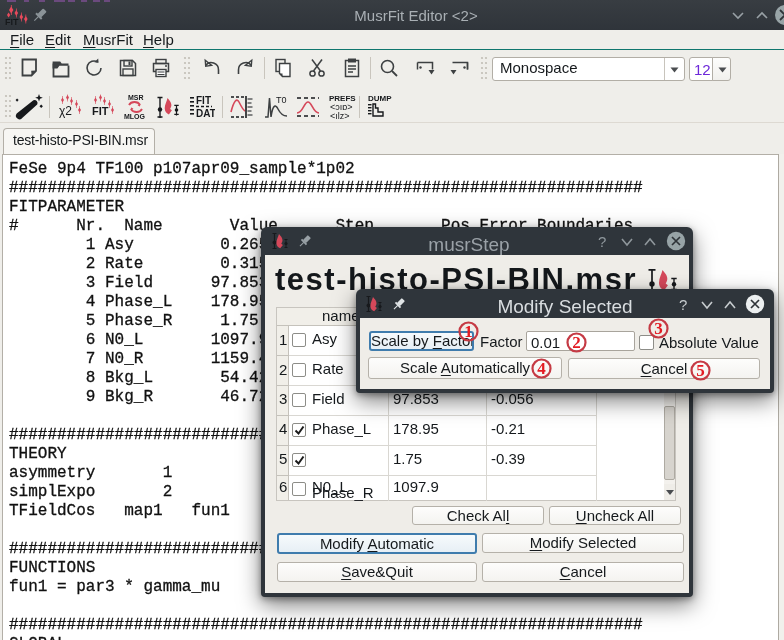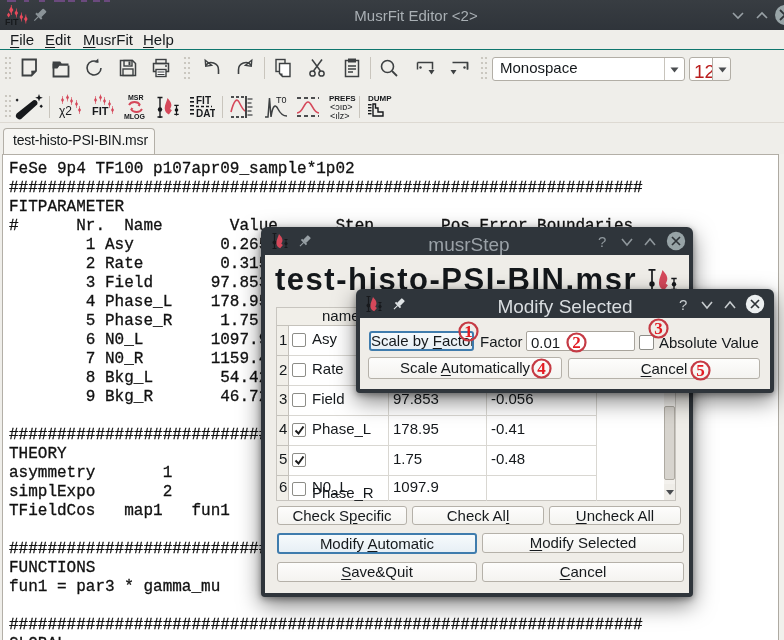--- a/index.html
+++ b/index.html
@@ -213,21 +213,21 @@
 
   <div class="abs" style="left:492px;top:57px;width:193px;height:24px;background:#fff;border:1px solid #b2aea6;border-radius:3px;box-sizing:border-box;">
     <span style="position:absolute;left:7px;top:1px;font-size:15px;color:#15191c;">Monospace</span>
     <div style="position:absolute;right:19px;top:0;width:1px;height:22px;background:#c8c4bc;"></div>
     <svg style="position:absolute;right:4px;top:8px;" width="11" height="8">
         <path d="M1.5 1.5 h8 l-4 5 z" fill="#4a4d50"></path>
       </svg>
   </div>
 
   <div class="abs" style="left:689px;top:57px;width:24px;height:24px;background:#fff;border:1px solid #b2aea6;border-radius:3px 0 0 3px;box-sizing:border-box;">
-    <span style="position:absolute;left:4px;top:3px;font-size:19px;color:#b91c1c;">12</span>
+    <span style="position:absolute;left:4px;top:3px;font-size:15px;color:#6d28d9;">12</span>
   </div>
   <div class="abs" style="left:712px;top:57px;width:19px;height:24px;background:linear-gradient(#fdfdfc,#f1f0ed);border:1px solid #b2aea6;border-radius:0 3px 3px 0;box-sizing:border-box;">
     <svg style="position:absolute;left:4px;top:8px;" width="11" height="8">
         <path d="M1.5 1.5 h8 l-4 5 z" fill="#4a4d50"></path>
       </svg>
   </div>
 
   <svg class="abs" style="left:4px;top:94px;" width="8" height="24">
       <g fill="#c2beb6">
     <circle cx="2" cy="2" r="1.1"></circle>
@@ -472,43 +472,42 @@
   <div class="tbl-txt" style="left:312px;top:390px;">Field</div>
   <div class="tbl-txt" style="left:393px;top:390px;">97.853</div>
   <div class="tbl-txt" style="left:491px;top:390px;">-0.056</div>
   <div class="rownum" style="left:279px;top:420px;">4</div>
   <div class="cb" style="left:292px;top:423px;"></div>
   <svg class="abs" style="left:294px;top:425px;z-index:5;" width="11" height="11">
       <path d="M1.5 5.5 L4.5 8.5 L9.5 1.5" fill="none" stroke="#1a1a1a" stroke-width="2"></path>
     </svg>
   <div class="tbl-txt" style="left:312px;top:420px;">Phase_L</div>
   <div class="tbl-txt" style="left:393px;top:420px;">178.95</div>
-  <div class="tbl-txt" style="left:491px;top:420px;">-0.41</div>
+  <div class="tbl-txt" style="left:491px;top:420px;">-0.21</div>
   <div class="rownum" style="left:279px;top:450px;">5</div>
   <div class="cb" style="left:292px;top:453px;"></div>
   <svg class="abs" style="left:294px;top:455px;z-index:5;" width="11" height="11">
       <path d="M1.5 5.5 L4.5 8.5 L9.5 1.5" fill="none" stroke="#1a1a1a" stroke-width="2"></path>
     </svg>
   <div class="tbl-txt" style="left:312px;top:450px;margin-top:34px;">Phase_R</div>
   <div class="tbl-txt" style="left:393px;top:450px;">1.75</div>
-  <div class="tbl-txt" style="left:491px;top:450px;">-0.48</div>
+  <div class="tbl-txt" style="left:491px;top:450px;">-0.39</div>
   <div class="rownum" style="left:279px;top:478px;">6</div>
   <div class="cb" style="left:292px;top:482px;"></div>
   <div class="tbl-txt" style="left:312px;top:478px;">N0_L</div>
   <div class="tbl-txt" style="left:393px;top:478px;">1097.9</div>
   <div class="tbl-txt" style="left:491px;top:478px;margin-top:32px;">-1.0</div>
 
   <div class="abs" style="left:664px;top:326px;width:11px;height:174px;background:#f3f1ed;"></div>
   <div class="abs" style="left:664px;top:406px;width:11px;height:74px;background:#d7d4ce;border:1px solid #aeaaa2;box-sizing:border-box;border-radius:2px;"></div>
   <div class="abs" style="left:664px;top:484px;width:11px;height:16px;background:#efede8;"></div>
   <svg class="abs" style="left:665px;top:489px;" width="10" height="7">
       <path d="M1 1 h8 l-4 5 z" fill="#4a4d50"></path>
     </svg>
 
-  <div class="btn" style="left:277px;top:506px;width:130px;height:19px;line-height:17px;">Check S<u>p</u>ecific</div>
   <div class="btn" style="left:412px;top:506px;width:132px;height:19px;line-height:17px;">Check Al<u>l</u></div>
   <div class="btn" style="left:549px;top:506px;width:132px;height:19px;line-height:17px;"><u>U</u>ncheck All</div>
   <div class="btn btn-focus" style="left:277px;top:533px;width:200px;height:21px;line-height:17px;">Modify <u>A</u>utomatic</div>
   <div class="btn" style="left:482px;top:533px;width:202px;height:20px;line-height:18px;"><u>M</u>odify Selected</div>
   <div class="btn" style="left:277px;top:562px;width:200px;height:20px;line-height:18px;"><u>S</u>ave&amp;Quit</div>
   <div class="btn" style="left:482px;top:562px;width:202px;height:20px;line-height:18px;"><u>C</u>ancel</div>
 
   <div class="abs dlg" id="dlg2" style="left:356px;top:289px;width:418px;height:104px;z-index:20;"></div>
   <div class="abs dlg-content" id="dlg2c" style="left:360px;top:318px;width:410px;height:71px;z-index:21;"></div>
   <div class="abs dlg-title" id="dlg2t" style="left:356px;top:296px;width:418px;text-align:center;color:#d9dde0;z-index:22;">Modify Selected</div>

